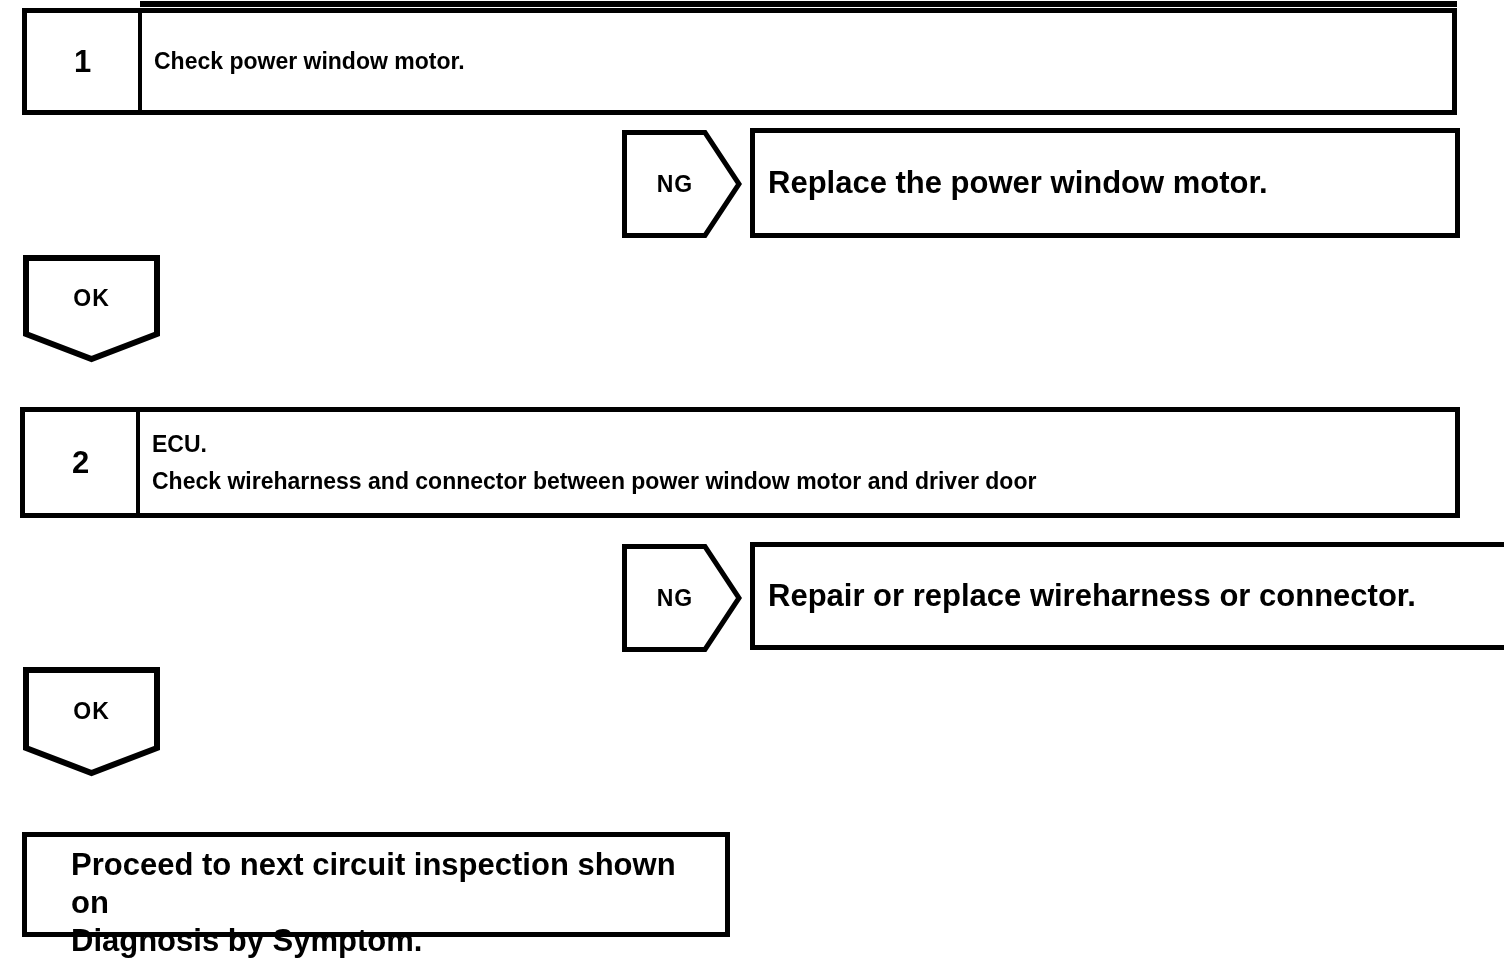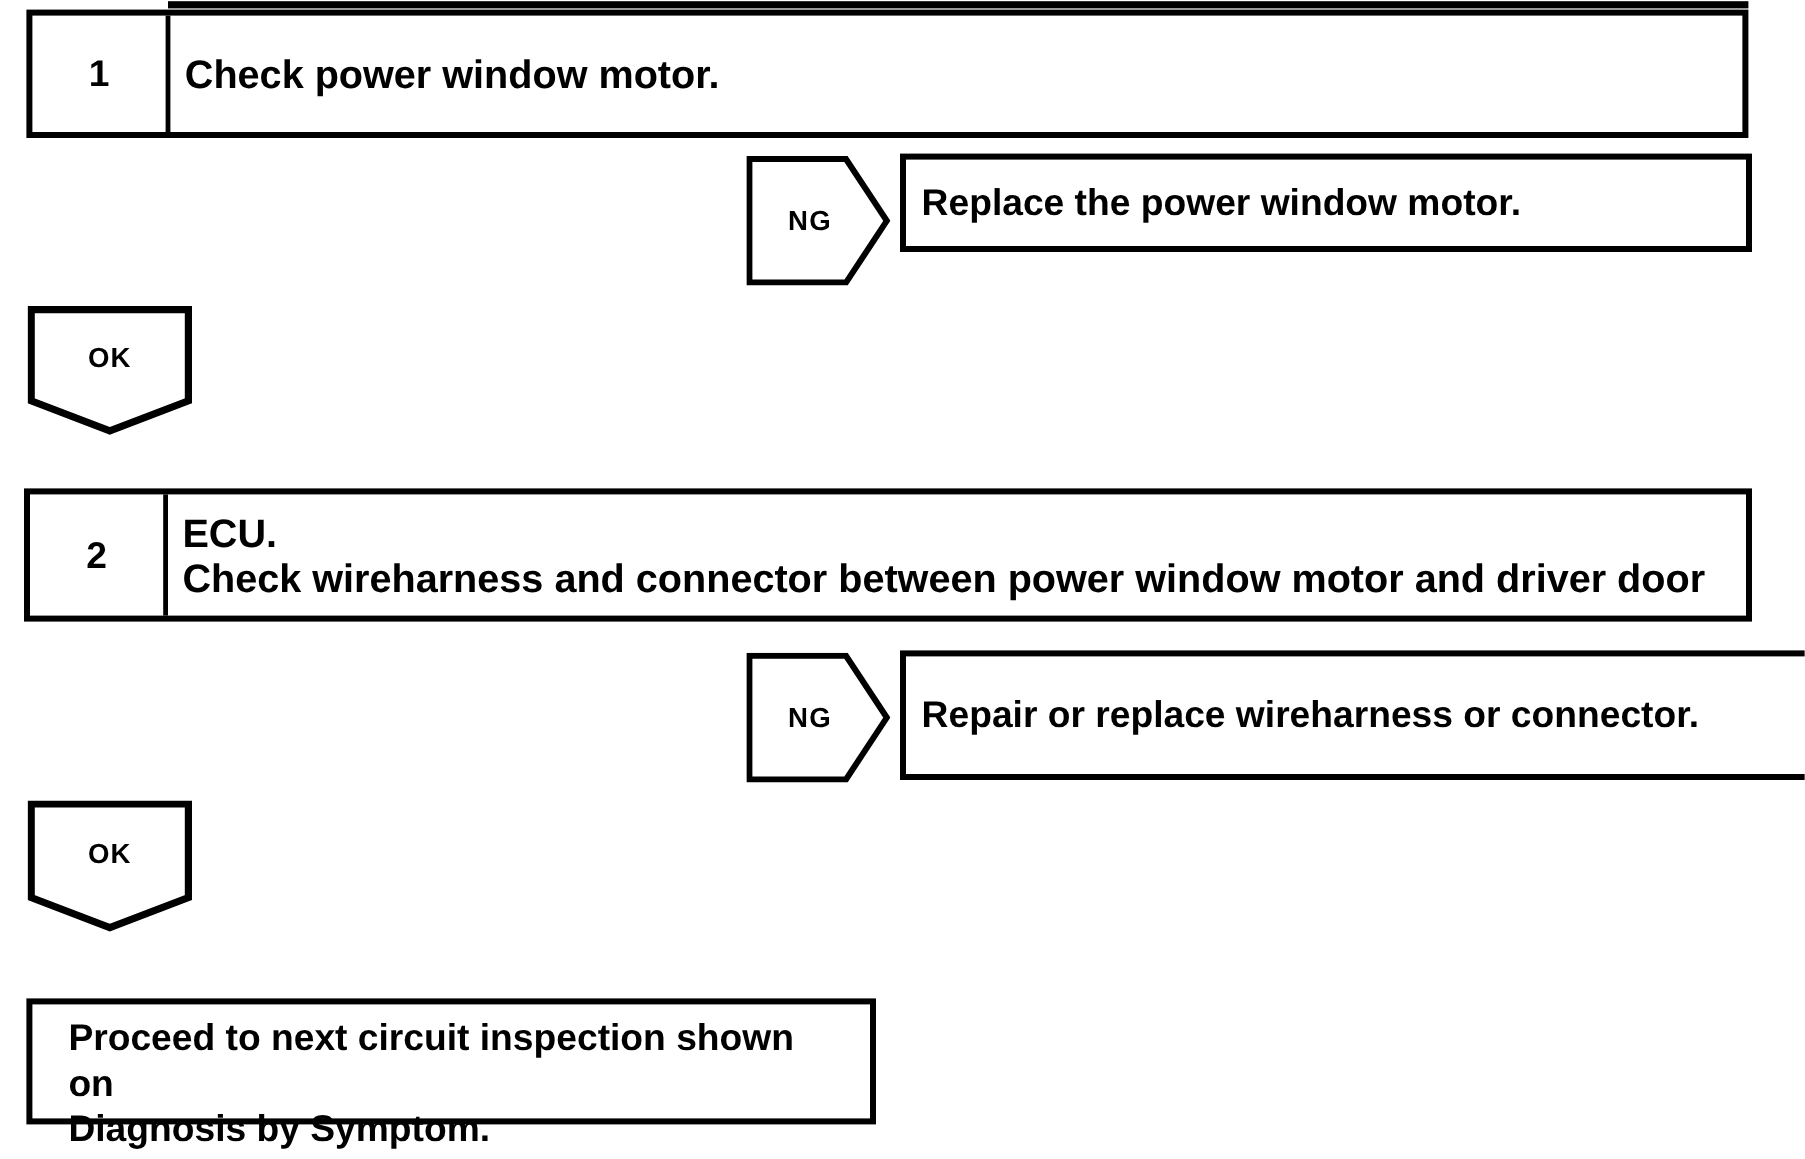--- a/index.html
+++ b/index.html
@@ -42,21 +42,21 @@
     justify-content: center;
     font-size: 31px;
   }
   .step-text {
     flex: 1;
     display: flex;
     flex-direction: column;
     justify-content: center;
     padding-left: 12px;
     padding-right: 16px;
-    font-size: 33px;
+    font-size: 23px;
     line-height: 37px;
   }
   .connector {
     position: absolute;
     display: flex;
     align-items: center;
     justify-content: center;
   }
   .connector svg {
     position: absolute;
@@ -79,21 +79,21 @@
     display: flex;
     align-items: center;
     padding-left: 13px;
     font-size: 31px;
   }
   .final-box {
     position: absolute;
     border: 5px solid #000000;
     background: #ffffff;
     box-sizing: border-box;
-    padding: 9px 18px 0 30px;
+    padding: 9px 18px 0 44px;
     font-size: 31px;
     line-height: 38px;
   }
 </style>
 </head>
 <body>
 
 <div class="page">
 
   <div class="artifact-top"></div>
@@ -105,21 +105,21 @@
     </div>
   </div>
 
   <div class="connector ng-connector" style="left:622px; top:130px; width:120px; height:108px;">
     <svg width="120" height="108" viewBox="0 0 120 108">
       <polygon points="2.5,2.5 83,2.5 117,54 83,105.5 2.5,105.5" fill="#ffffff" stroke="#000000" stroke-width="5" stroke-linejoin="miter"></polygon>
     </svg>
     <span class="shape-label">NG</span>
   </div>
 
-  <div class="result-box" style="left:750px; top:128px; width:710px; height:82px;">
+  <div class="result-box" style="left:750px; top:128px; width:710px; height:110px;">
     <span>Replace the power window motor.</span>
   </div>
 
   <div class="connector ok-connector" style="left:23px; top:255px; width:137px; height:108px;">
     <svg width="137" height="108" viewBox="0 0 137 108">
       <polygon points="3,3 134,3 134,79 68.5,104 3,79" fill="#ffffff" stroke="#000000" stroke-width="6" stroke-linejoin="miter"></polygon>
     </svg>
     <span class="shape-label">OK</span>
   </div>
 

